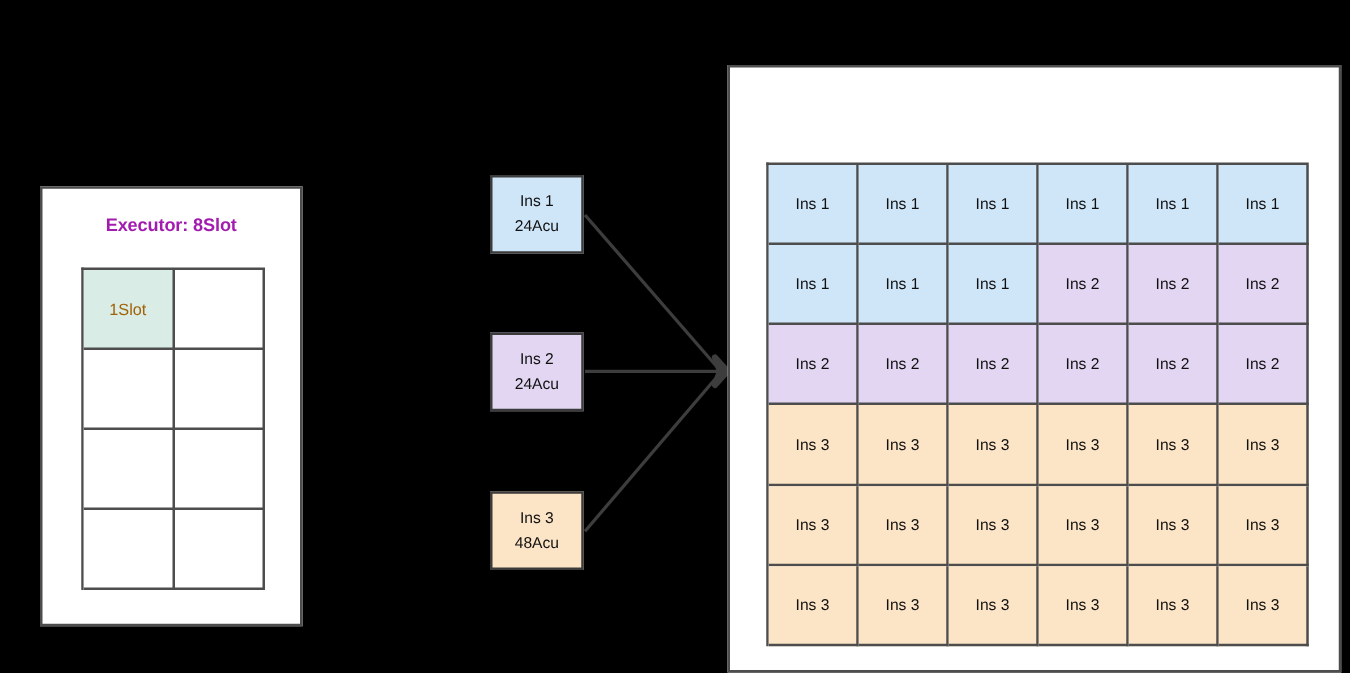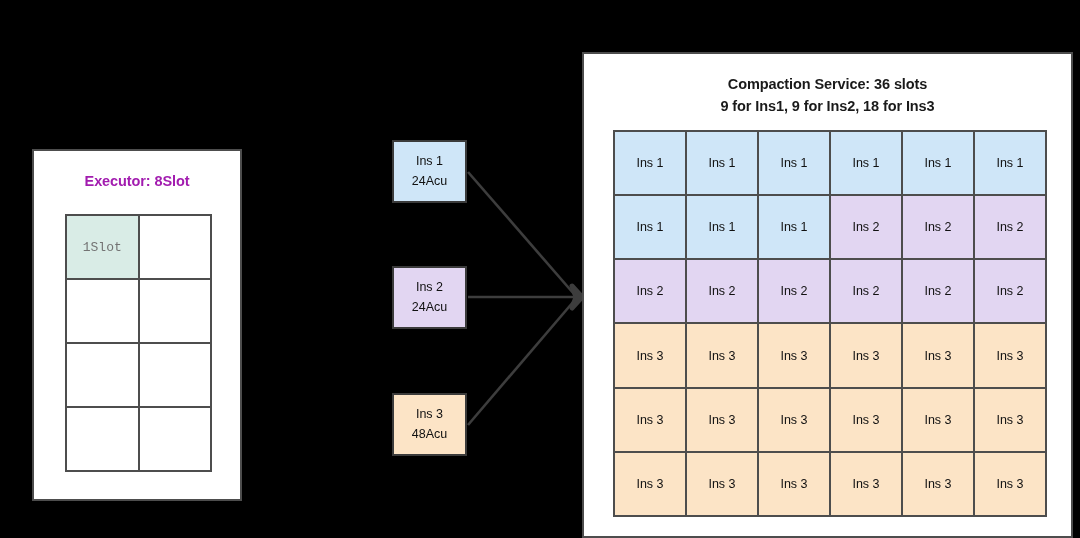--- a/index.html
+++ b/index.html
@@ -65,22 +65,21 @@
   }
   .exec-cell {
     box-sizing: border-box;
     border-right: 2px solid #4d4d4d;
     border-bottom: 2px solid #4d4d4d;
     background: #ffffff;
     display: flex;
     align-items: center;
     justify-content: center;
     font-size: 13px;
-    color: #737373;
-    font-family: Liberation Mono, monospace;
+    color: #a16207;
   }
   .exec-cell.filled {
     background: #d9ece6;
   }
 
   
   .ins-box {
     position: absolute;
     width: 75px;
     height: 63px;
@@ -201,24 +200,20 @@
   <svg id="connectors" viewBox="0 0 1080 538" xmlns="http://www.w3.org/2000/svg">
     <g stroke="#3d3d3d" stroke-width="2.6" fill="none">
       <line x1="468" y1="172" x2="574" y2="294"></line>
       <line x1="468" y1="297" x2="574" y2="297"></line>
       <line x1="468" y1="425" x2="574" y2="301"></line>
     </g>
     <polygon points="572,286 582,297 572,308 576,297" fill="#3d3d3d" stroke="#3d3d3d" stroke-width="5" stroke-linejoin="round"></polygon>
   </svg>
 
   <div class="panel" id="compaction-panel">
-    <div id="compaction-title">
-      <div>Compaction Service: 36 slots</div>
-      <div>9 for Ins1, 9 for Ins2, 18 for Ins3</div>
-    </div>
     <div id="compaction-grid">
         <div class="slot-cell" style="background: rgb(207, 230, 248);">
           <span>Ins 1</span>
         </div>
         <div class="slot-cell" style="background: rgb(207, 230, 248);">
           <span>Ins 1</span>
         </div>
         <div class="slot-cell" style="background: rgb(207, 230, 248);">
           <span>Ins 1</span>
         </div>

